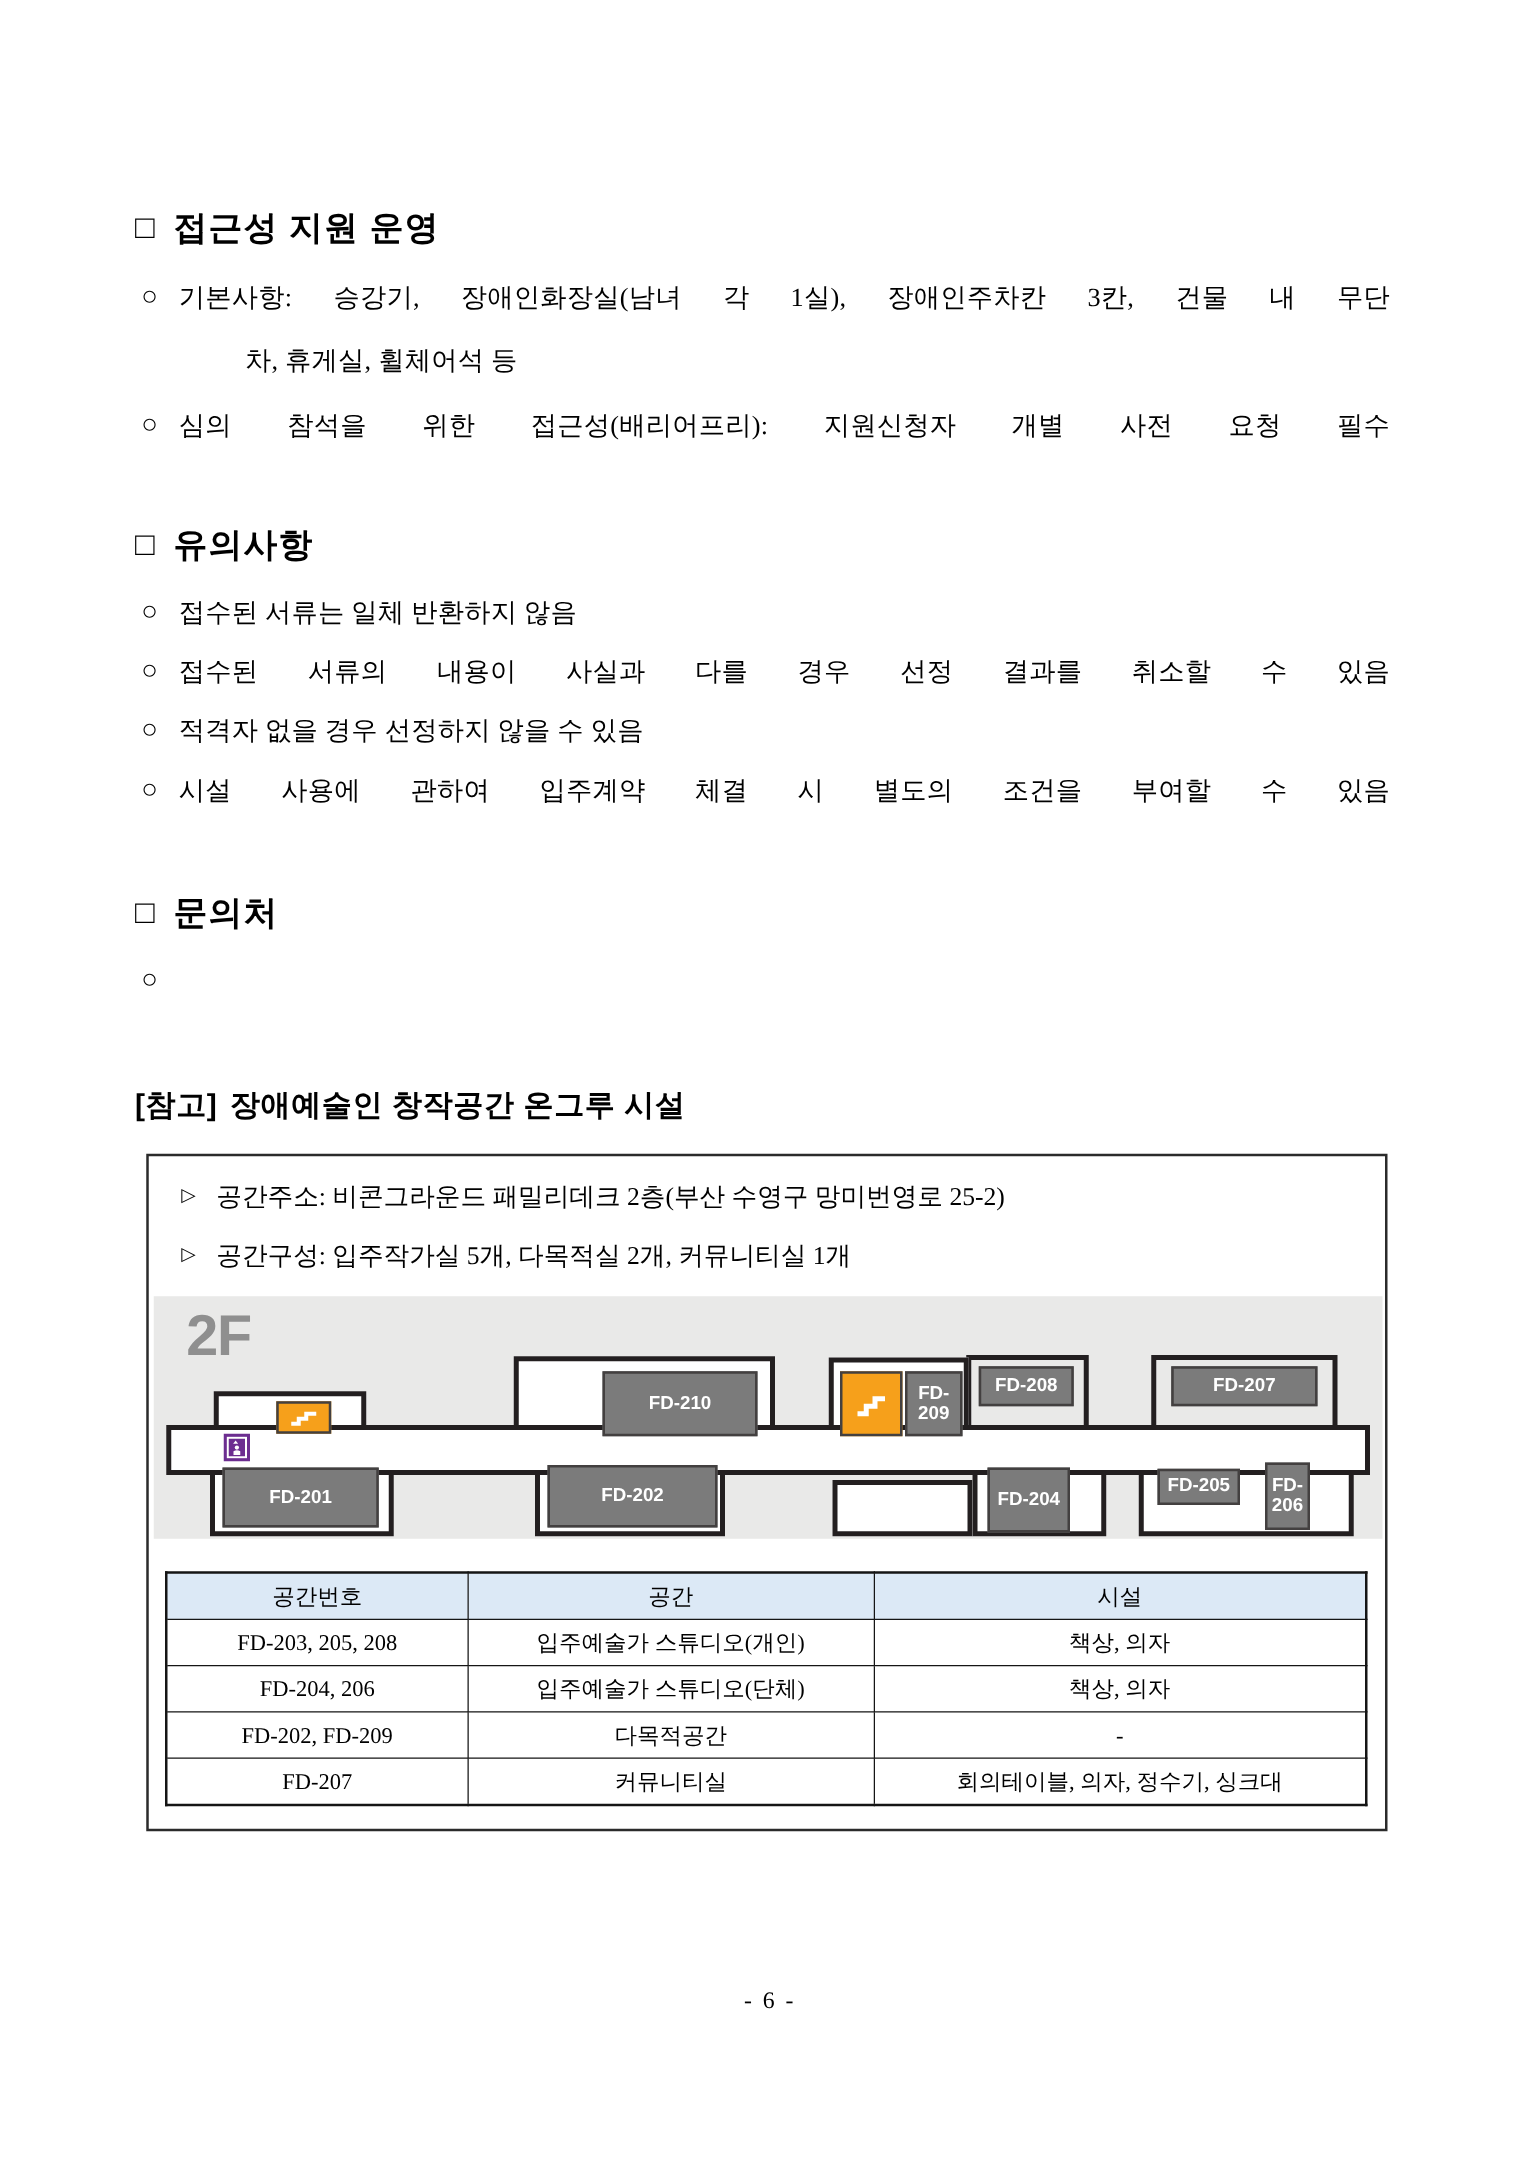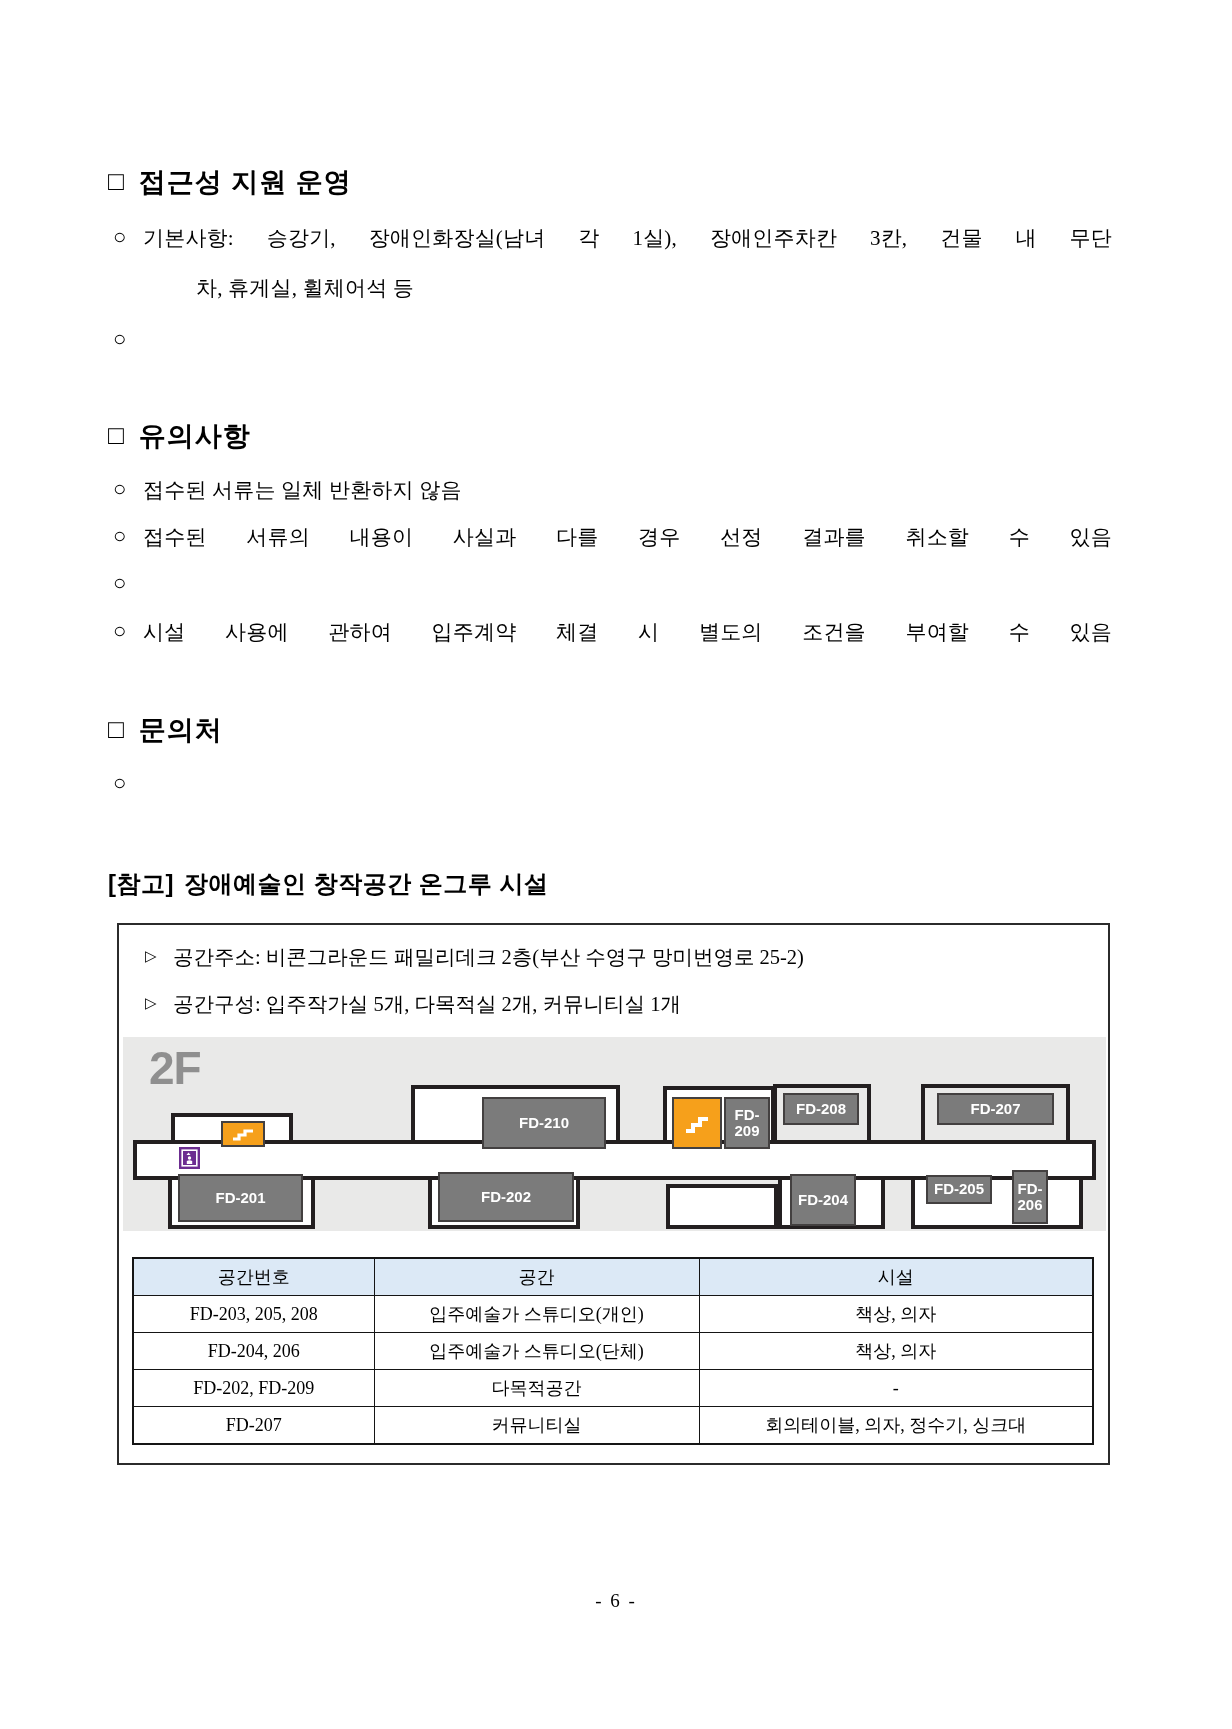--- a/index.html
+++ b/index.html
@@ -75,37 +75,39 @@
   <span>접근성 지원 운영</span>
 </div>
 
 <div class="abs line" style="left:0;top:224px;width:1232px;height:30px;">
   <span class="abs marker-o" style="left:113px;top:0;">○</span>
   <span class="btext jtext">기본사항: 승강기, 장애인화장실(남녀 각 1실), 장애인주차칸 3칸, 건물 내 무단</span>
 </div>
 <div class="abs line" style="left:196px;top:274px;">차, 휴게실, 휠체어석 등</div>
 <div class="abs line" style="left:0;top:326px;width:1232px;height:30px;">
   <span class="abs marker-o" style="left:113px;top:0;">○</span>
+  <span class="btext jtext">심의 참석을 위한 접근성(배리어프리): 지원신청자 개별 사전 요청 필수</span>
 </div>
 
 <div class="abs h1" style="left:108px;top:418px;">
   <span class="sq">□</span>
   <span>유의사항</span>
 </div>
 
 <div class="abs line" style="left:0;top:476px;width:1232px;height:30px;">
   <span class="abs marker-o" style="left:113px;top:0;">○</span>
   <span class="btext">접수된 서류는 일체 반환하지 않음</span>
 </div>
 <div class="abs line" style="left:0;top:523px;width:1232px;height:30px;">
   <span class="abs marker-o" style="left:113px;top:0;">○</span>
   <span class="btext jtext">접수된 서류의 내용이 사실과 다를 경우 선정 결과를 취소할 수 있음</span>
 </div>
 <div class="abs line" style="left:0;top:570px;width:1232px;height:30px;">
   <span class="abs marker-o" style="left:113px;top:0;">○</span>
+  <span class="btext">적격자 없을 경우 선정하지 않을 수 있음</span>
 </div>
 <div class="abs line" style="left:0;top:618px;width:1232px;height:30px;">
   <span class="abs marker-o" style="left:113px;top:0;">○</span>
   <span class="btext jtext">시설 사용에 관하여 입주계약 체결 시 별도의 조건을 부여할 수 있음</span>
 </div>
 
 <div class="abs h1" style="left:108px;top:712px;">
   <span class="sq">□</span>
   <span>문의처</span>
 </div>

